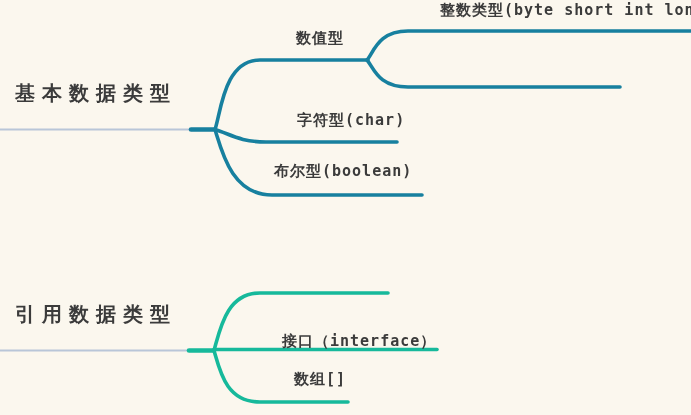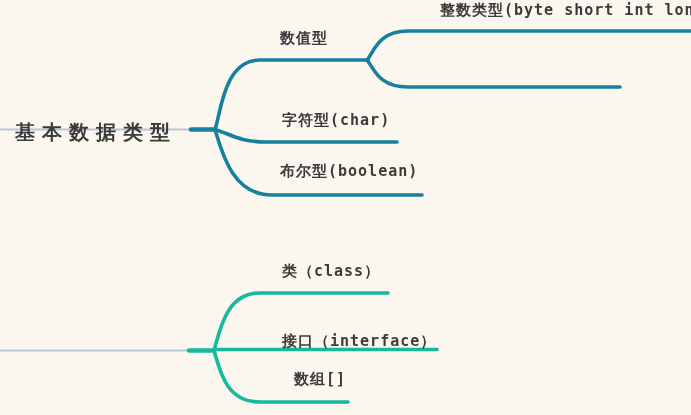--- a/index.html
+++ b/index.html
@@ -27,21 +27,20 @@
     position:absolute;
     color:var(--c-text);
     white-space:nowrap;
     line-height:1.1;
     cursor:default;
   }
   .label.root{
     font-size:20px;
     letter-spacing:7px;
     font-weight:bold;
-    margin-top:39px;
   }
   .label.child{
     font-size:15px;
     letter-spacing:1px;
     font-weight:bold;
   }
 </style>
 </head>
 <body>
 
@@ -59,29 +58,29 @@
 
     <line class="root-line" x1="0" y1="350.5" x2="193" y2="350.5"></line>
     <path class="stub-green" d="M 189 350.5 H 214"></path>
     <path class="branch-green" d="M 214 350.5 C 220 330 226 293 260 293 L 388 293"></path>
     <path class="branch-green" d="M 214 349.5 H 437"></path>
     <path class="branch-green" d="M 214 350.5 C 220 371 226 402 260 402 L 348 402"></path>
   </svg>
 
   <div class="label root" style="left:15px;top:82px">基本数据类型</div>
 
-  <div class="label child" style="left:280px;top:30px">数值型</div>
+  <div class="label child" style="left:296px;top:30px">数值型</div>
 
   <div class="label child" style="left:440px;top:2px">整数类型(byte short int long)</div>
 
 
-  <div class="label child" style="left:282px;top:112px">字符型(char)</div>
+  <div class="label child" style="left:297px;top:112px">字符型(char)</div>
 
-  <div class="label child" style="left:280px;top:163px">布尔型(boolean)</div>
+  <div class="label child" style="left:274px;top:163px">布尔型(boolean)</div>
 
+  <div class="label root" style="left:15px;top:303px">引用数据类型</div>
 
-  <div class="label child" style="left:282px;top:263px">类（class）</div>
 
   <div class="label child" style="left:282px;top:333px">接口（interface）</div>
 
   <div class="label child" style="left:294px;top:371px">数组[]</div>
 
 </div>
 
 </body></html>

